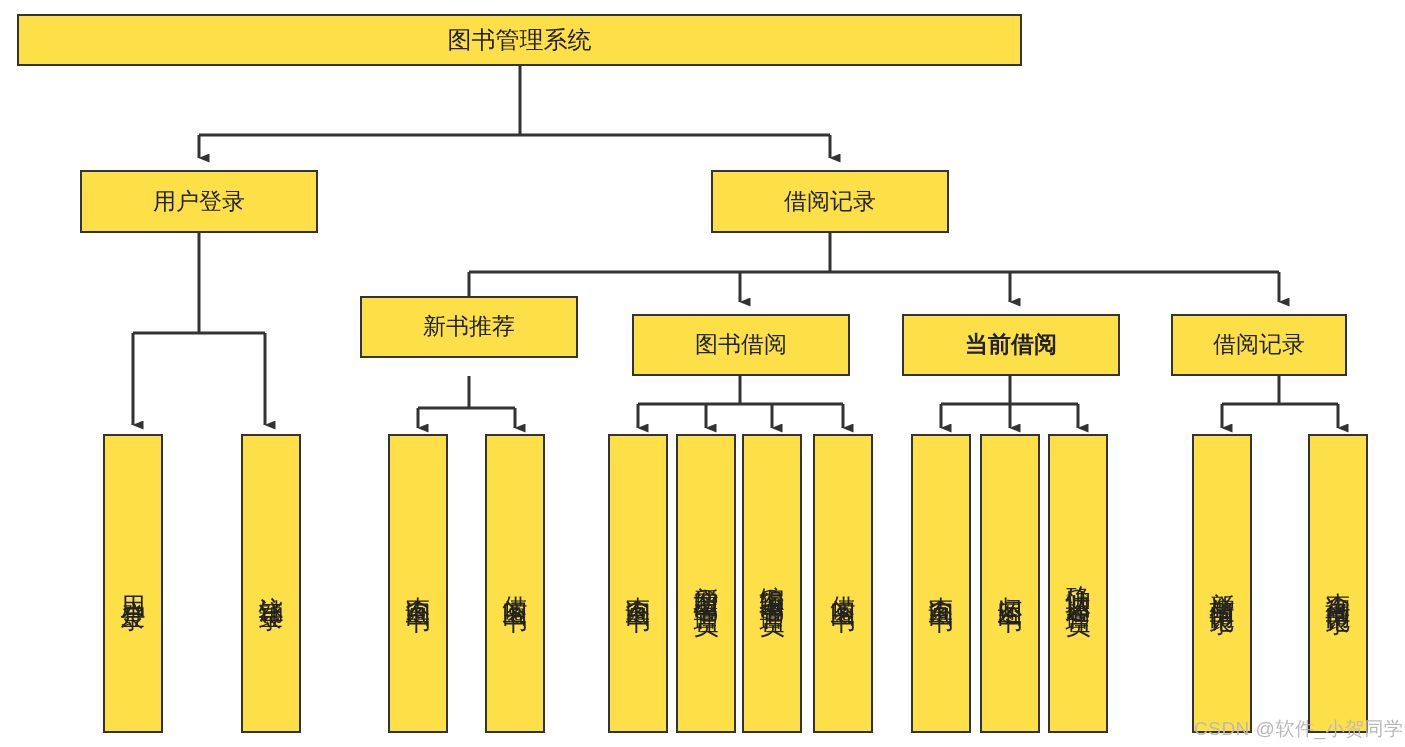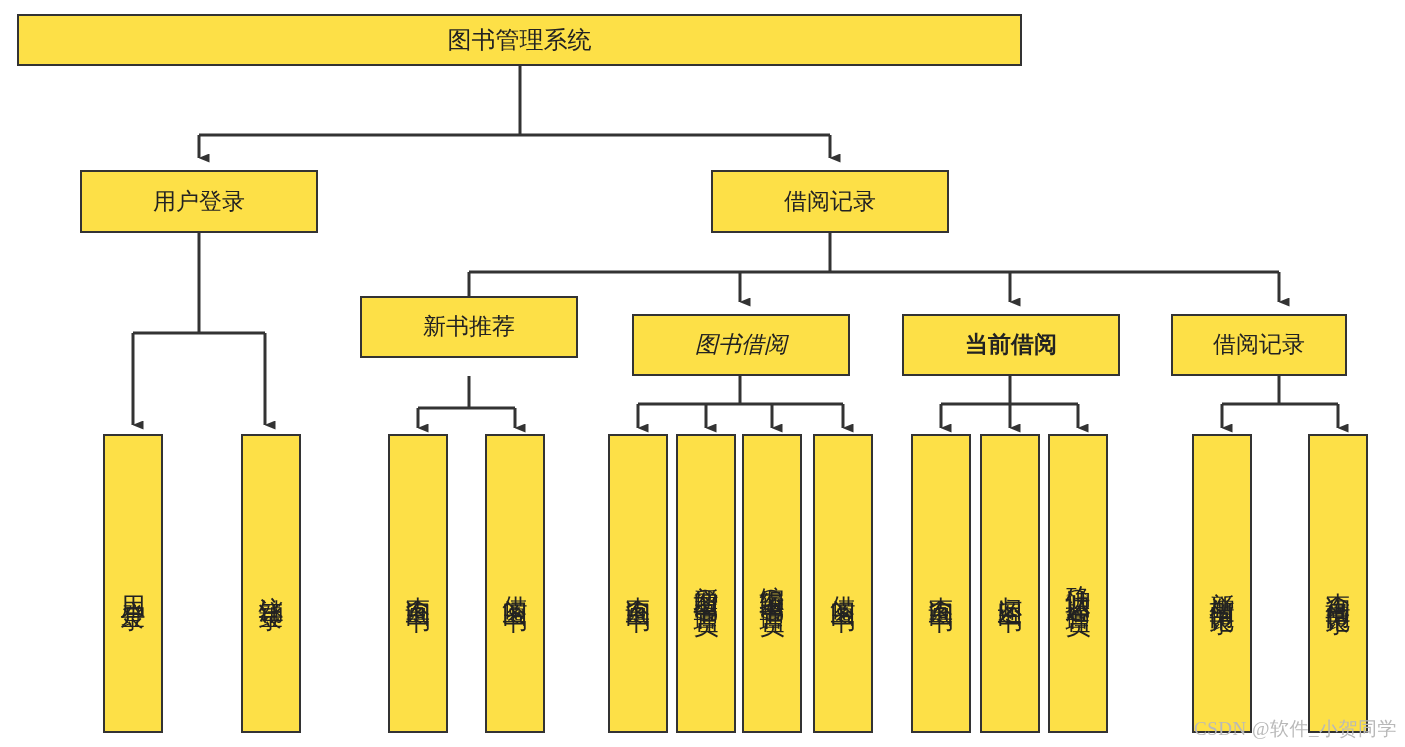--- a/index.html
+++ b/index.html
@@ -55,21 +55,21 @@
     text-orientation: upright;
     font-size: 25px;
     letter-spacing: 4px;
     line-height: 1;
   }
   .watermark {
     position: absolute;
     color: #b9b9b9;
     font-size: 19px;
     white-space: nowrap;
-    font-family: Liberation Serif, serif;
+    font-family: Liberation Sans, sans-serif;
     letter-spacing: 0.5px;
   }
 </style>
 </head>
 <body>
 
 <div id="canvas">
 
   <svg id="edges" viewBox="0 0 1405 747" width="1405" height="747" xmlns="http://www.w3.org/2000/svg">
     <defs>
@@ -130,21 +130,21 @@
   </div>
 
   <div class="node horizontal" style="left:711px; top:170px; width:238px; height:63px;">
     <span class="node-label">借阅记录</span>
   </div>
 
   <div class="node horizontal" style="left:360px; top:296px; width:218px; height:62px;">
     <span class="node-label">新书推荐</span>
   </div>
 
-  <div class="node horizontal" style="left:632px; top:314px; width:218px; height:62px;font-style:italic;">
+  <div class="node horizontal" style="left:632px; top:314px; width:218px; height:62px;">
     <span class="node-label">图书借阅</span>
   </div>
 
   <div class="node horizontal" style="left:902px; top:314px; width:218px; height:62px;font-weight:bold;">
     <span class="node-label">当前借阅</span>
   </div>
 
   <div class="node horizontal" style="left:1171px; top:314px; width:176px; height:62px;">
     <span class="node-label">借阅记录</span>
   </div>

